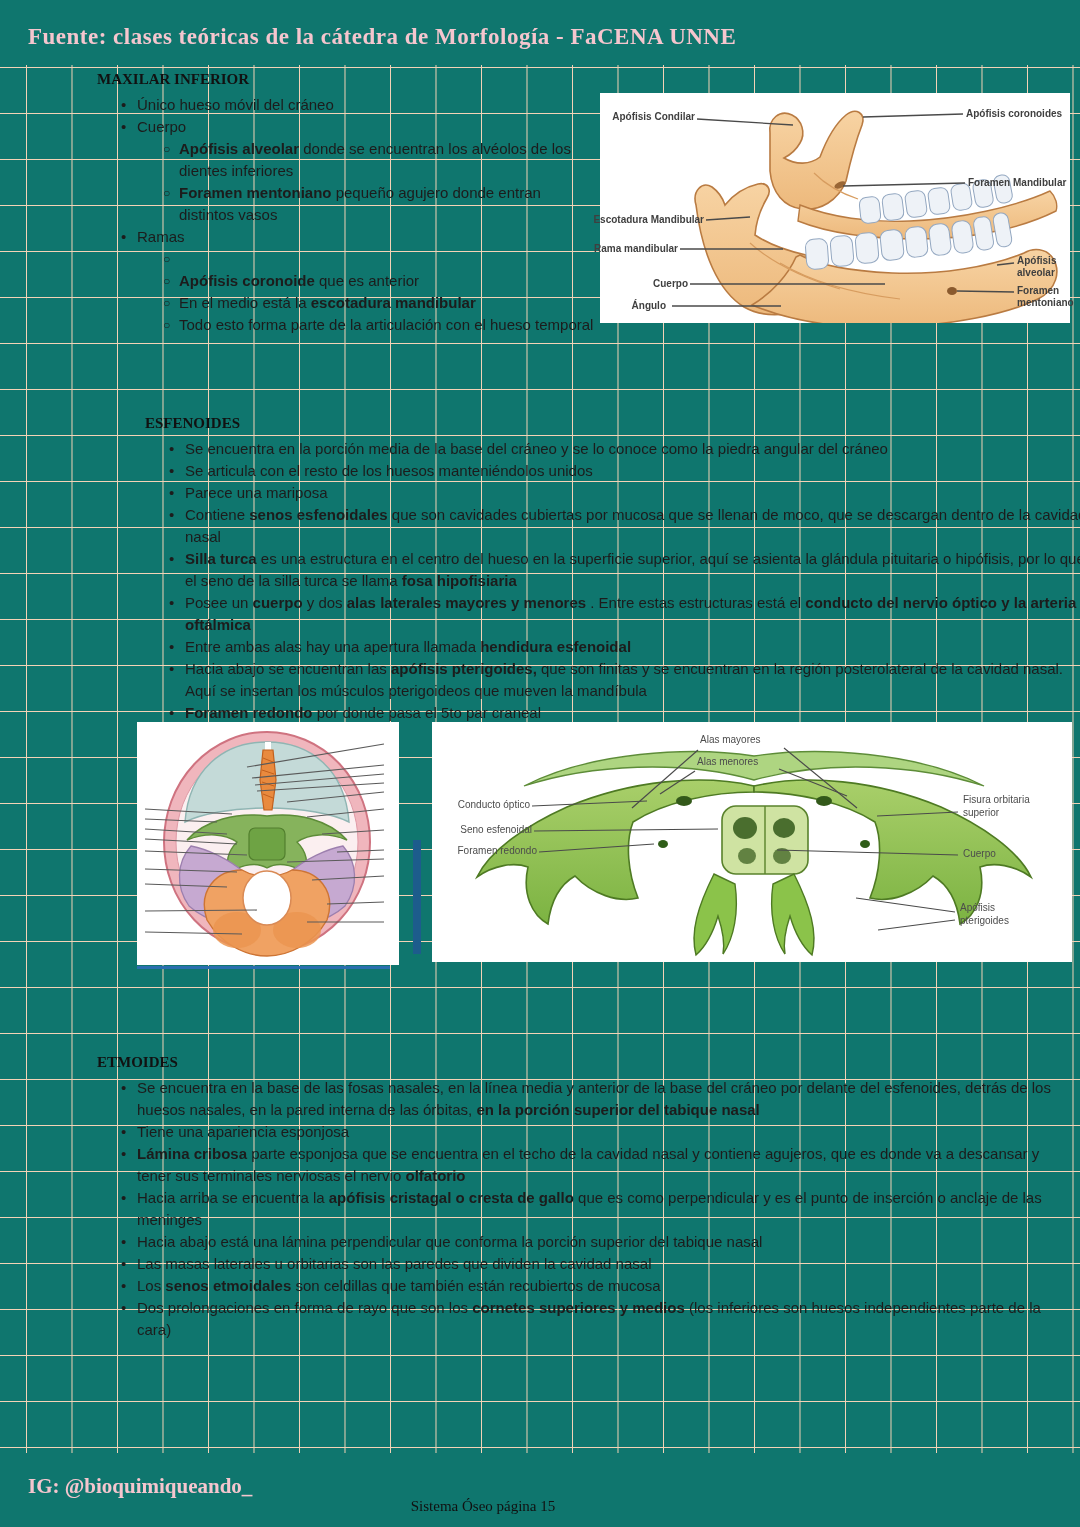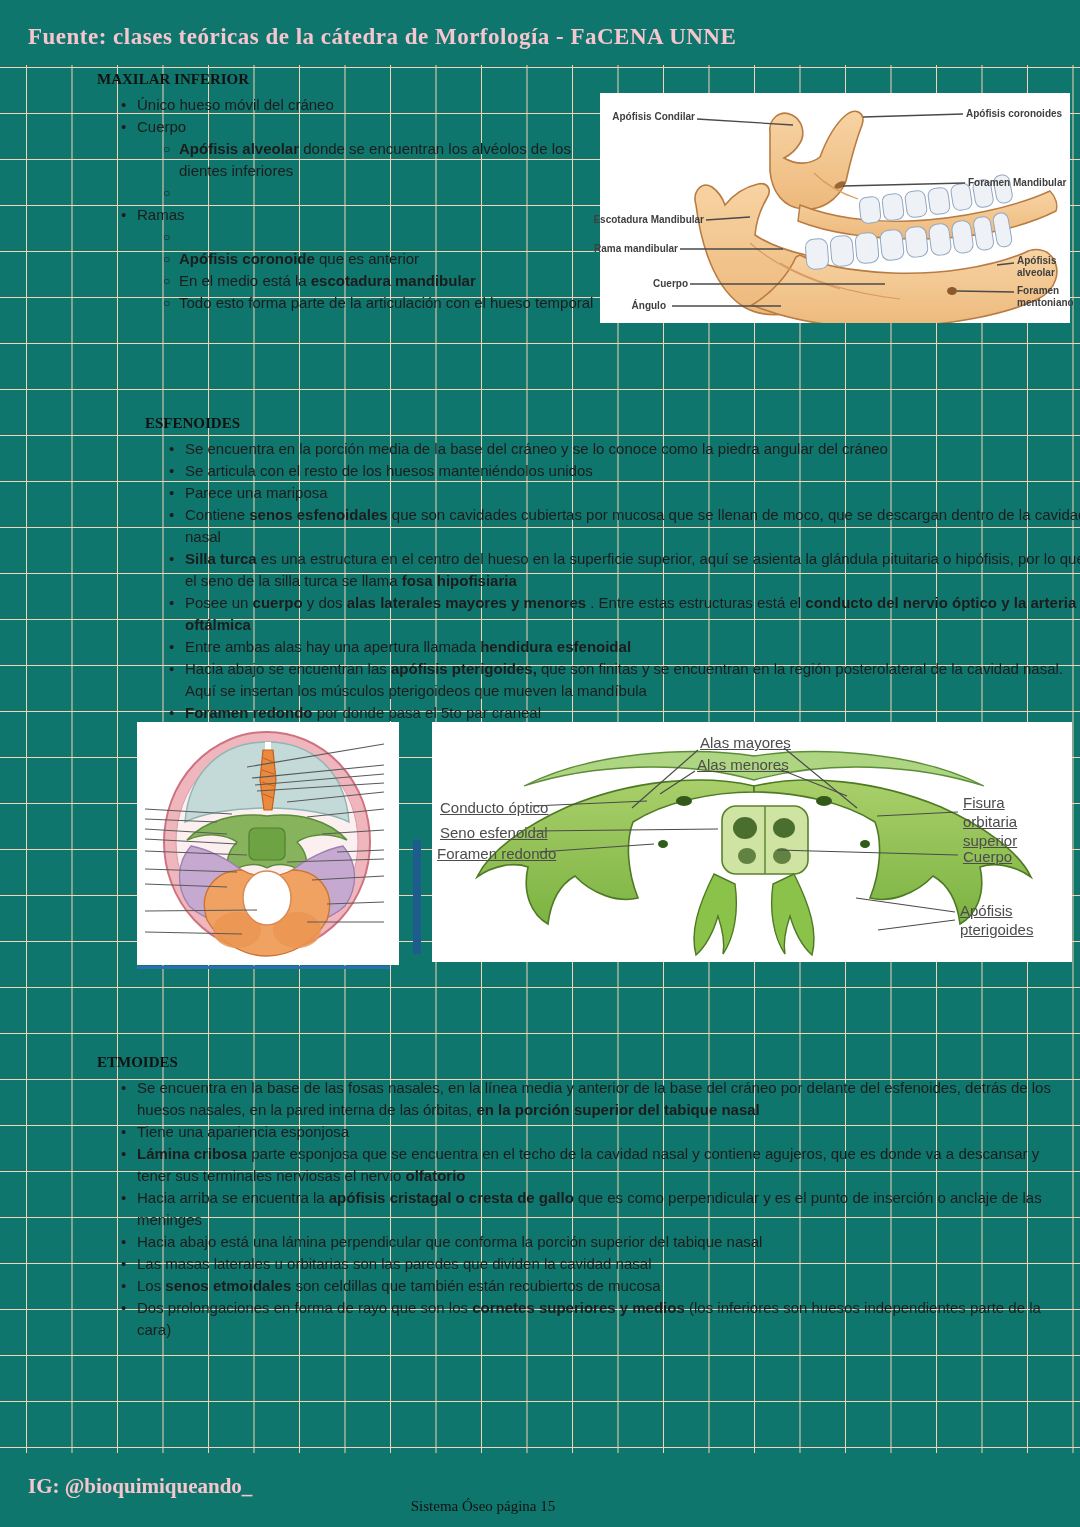--- a/index.html
+++ b/index.html
@@ -31,21 +31,21 @@
   .li.lvl1{padding-left:28px;}
   .li.lvl2{padding-left:70px;}
   .blt{flex:0 0 16px;text-align:left;}
   .li.lvl2 .blt{font-size:12px;line-height:22px;}
   .txt{flex:1 1 auto;}
   .bold{font-weight:bold;}
   .figure{position:absolute;background:#ffffff;}
   .fig-label{position:absolute;font-size:10px;font-weight:bold;color:#3f3f3f;line-height:1.2;white-space:nowrap;}
   .fig-label.ra{text-align:right;}
   .fig-label.wrap{white-space:normal;}
-  .sph-label{position:absolute;font-size:15px;color:#4c4c4c;line-height:1.25;white-space:nowrap;text-decoration:underline;}
+  .sph-label{position:absolute;font-size:10px;color:#4c4c4c;line-height:1.25;white-space:nowrap;}
   .sph-label.ra{text-align:right;}
   .sph-label.wrap{white-space:normal;}
   .blue-bar{position:absolute;left:413px;top:840px;width:8px;height:114px;background:var(--blue-bar);}
   .blue-underline{position:absolute;left:137px;top:966px;width:253px;height:3px;background:var(--blue-line);}
   .ig-footer{
     position:absolute;left:28px;top:1474px;
     font-family:"Liberation Serif",serif;font-weight:bold;font-size:21px;
     color:var(--header-pink);white-space:nowrap;
   }
   .page-footer{
@@ -72,20 +72,21 @@
         <div class="li lvl1">
           <span class="blt">•</span>
           <span class="txt"><span>Cuerpo</span></span>
         </div>
         <div class="li lvl2">
           <span class="blt">○</span>
           <span class="txt"><span class="bold">Apófisis alveolar</span><span> donde se encuentran los alvéolos de los dientes inferiores</span></span>
         </div>
         <div class="li lvl2">
           <span class="blt">○</span>
+          <span class="txt"><span class="bold">Foramen mentoniano</span><span> pequeño agujero donde entran distintos vasos</span></span>
         </div>
         <div class="li lvl1">
           <span class="blt">•</span>
           <span class="txt"><span>Ramas</span></span>
         </div>
         <div class="li lvl2">
           <span class="blt">○</span>
         </div>
         <div class="li lvl2">
           <span class="blt">○</span>

